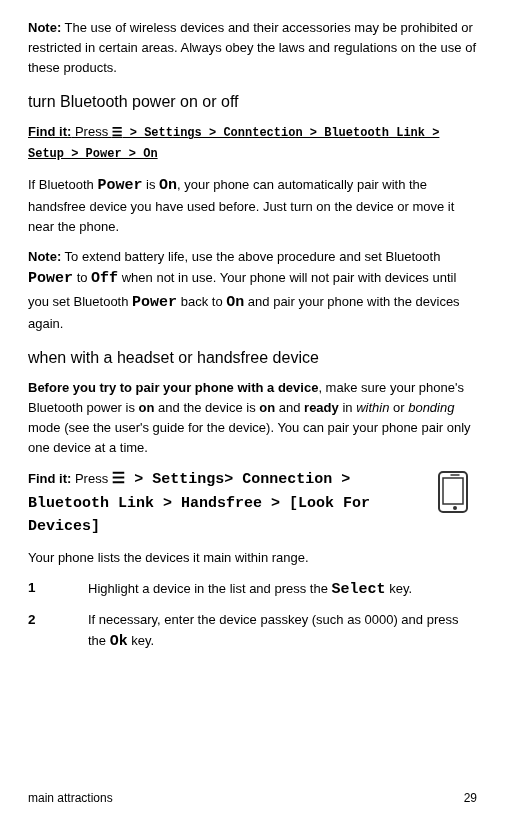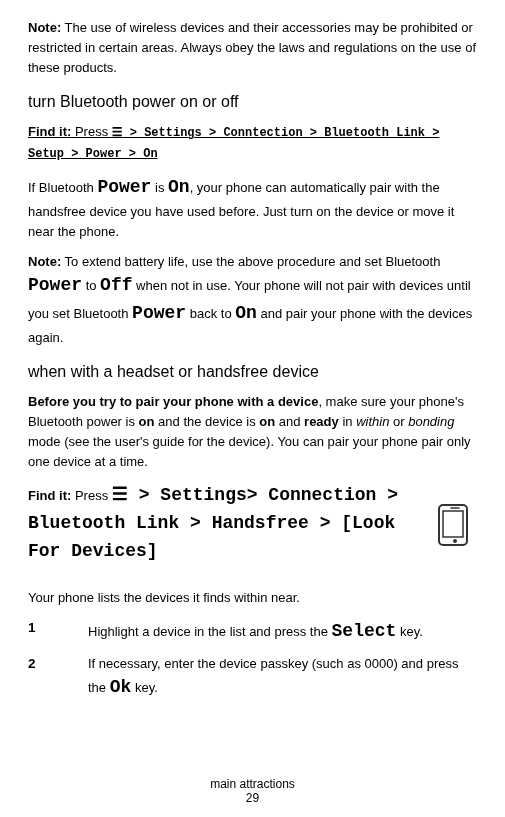--- a/index.html
+++ b/index.html
@@ -93,47 +93,46 @@
     .footer-bar {
       position: absolute;
       bottom: 12px;
       left: 0;
       right: 0;
       display: flex;
       justify-content: space-between;
       align-items: center;
       padding: 0 28px;
       font-size: 12px;
-      flex-direction: column;
     }
 
     .find-it-row {
       display: flex;
-      align-items: center;
+      align-items: flex-start;
       justify-content: space-between;
-      margin-bottom: 22px;
+      margin-bottom: 10px;
     }
 
     .find-it-text {
       font-size: 13px;
       line-height: 1.55;
       flex: 1;
     }
 
     .phone-icon {
       width: 44px;
       height: 44px;
       margin-left: 12px;
       margin-top: 2px;
       flex-shrink: 0;
     }
 
     .mono {
       font-family: 'Courier New', monospace;
-      font-size: 18px;
+      font-size: 15px;
       font-weight: bold;
     }
 
     .bold { font-weight: bold; }
   </style>
 </head>
 <body>
 
 <p class="note-text">
   <span class="bold">Note:</span><span> The use of wireless devices and their accessories may be prohibited or restricted in certain areas. Always obey the laws and regulations on the use of these products.</span>
@@ -168,21 +167,21 @@
     </p>
 
     <svg class="phone-icon" viewBox="0 0 44 44" xmlns="http://www.w3.org/2000/svg">
       <rect x="6" y="2" width="28" height="40" rx="4" ry="4" fill="none" stroke="#333" stroke-width="2"></rect>
       <rect x="10" y="8" width="20" height="26" fill="none" stroke="#333" stroke-width="1.5"></rect>
       <circle cx="22" cy="38" r="2" fill="#333"></circle>
       <line x1="18" y1="5" x2="26" y2="5" stroke="#333" stroke-width="1.5" stroke-linecap="round"></line>
     </svg>
   </div>
 
-  <p class="body-para">Your phone lists the devices it finds within near.</p>
+  <p class="body-para">Your phone lists the devices it main within range.</p>
 
   <div class="numbered-list">
     <div class="numbered-item">
       <span class="num">1</span>
       <span class="item-text">
         <span>Highlight a device in the list and press the </span><span class="mono bold">Select</span><span> key.</span>
       </span>
     </div>
     <div class="numbered-item">
       <span class="num">2</span>

